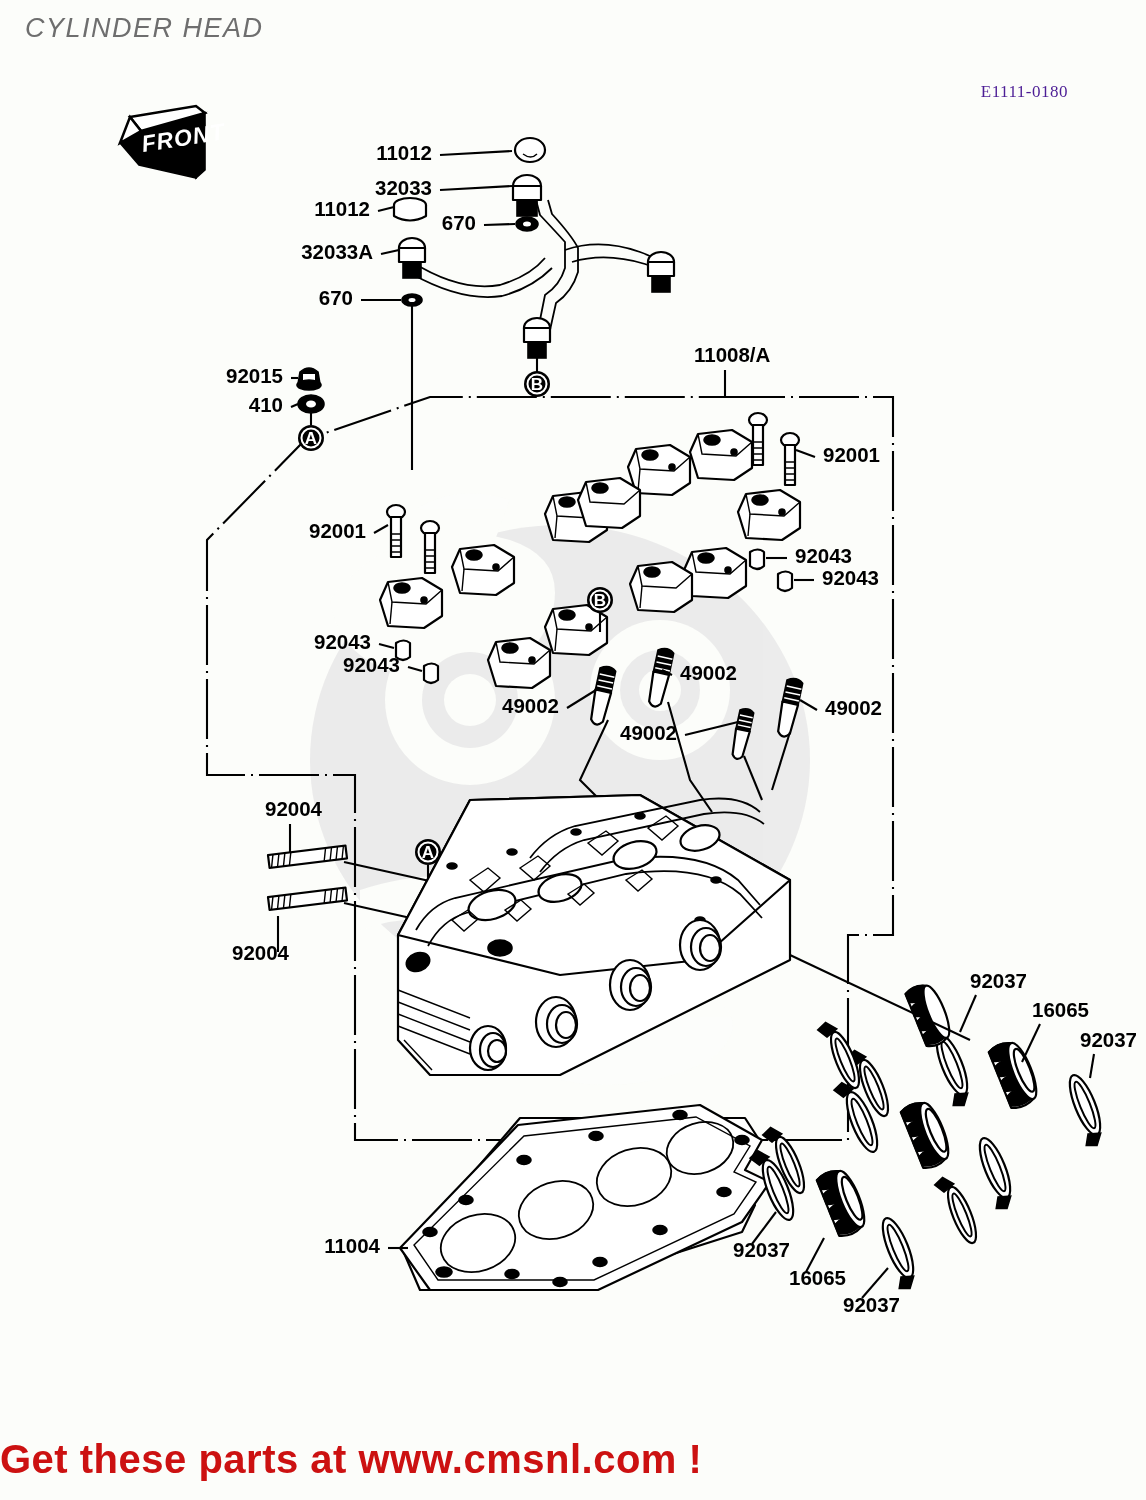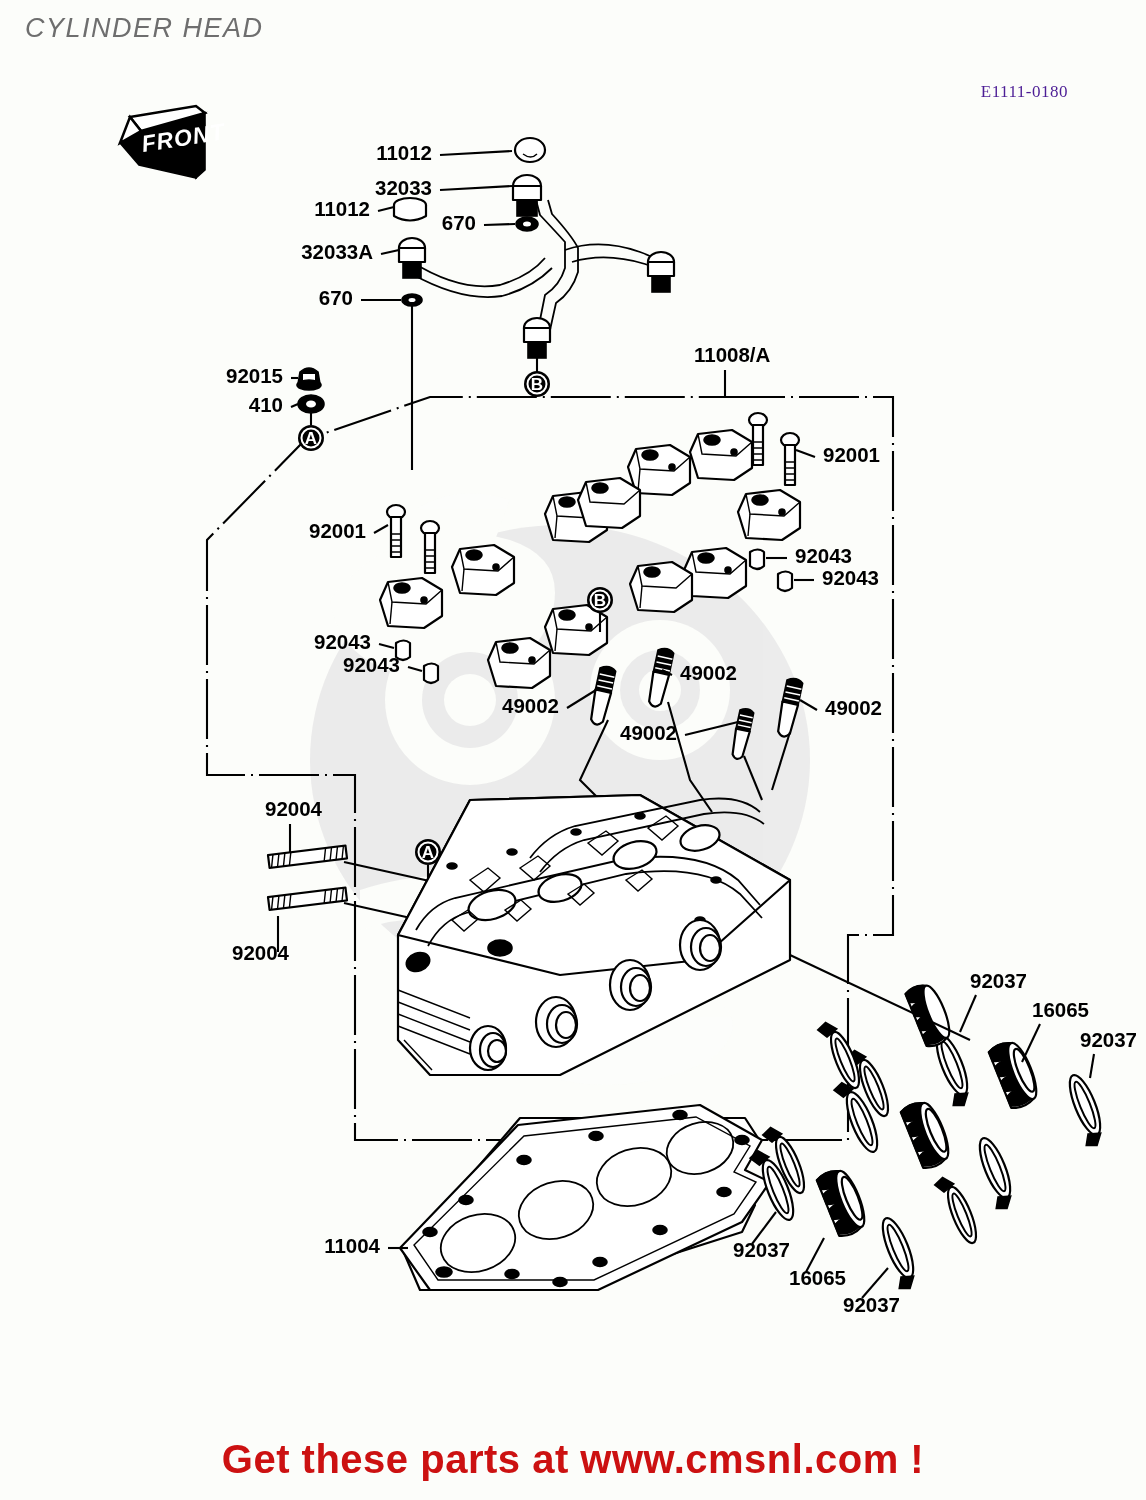--- a/index.html
+++ b/index.html
@@ -2,21 +2,21 @@
 <html><head>
 <meta charset="utf-8">
 <style>
   html,body{margin:0;padding:0;background:#fcfdfa;}
   body{width:1146px;height:1500px;position:relative;overflow:hidden;
        font-family:"Liberation Sans",sans-serif;}
   #page-title{position:absolute;left:25px;top:13px;font-size:27px;
        letter-spacing:1.5px;color:#6e6e6e;font-weight:400;font-style:italic;}
   #ref-code{position:absolute;right:78px;top:70px;font-size:17px;color:#4c1d95;
        font-family:"Liberation Serif",serif;letter-spacing:.5px;margin-top:12px;}
-  #footer{position:absolute;left:0;right:0;top:1437px;text-align:center;
+  #footer{position:absolute;left:0;right:0;top:1437px;
        font-size:40px;color:#cc1111;font-weight:bold;letter-spacing:.5px;}
   svg{position:absolute;left:0;top:0;}
   .lbl{font-family:"Liberation Sans",sans-serif;font-size:20.5px;font-weight:bold;fill:#000;}
   .lbl-e{text-anchor:end;}
   .lead{stroke:#000;stroke-width:2.1;fill:none;}
   .part{fill:#fff;stroke:#000;stroke-width:2.2;stroke-linejoin:round;}
   .partk{fill:#000;stroke:#000;stroke-width:1.6;}
   .thin{fill:none;stroke:#000;stroke-width:1.8;}
   .thin2{fill:none;stroke:#000;stroke-width:1.4;}
   .dashdot{fill:none;stroke:#000;stroke-width:2.1;stroke-dasharray:60 6 2 6;}

